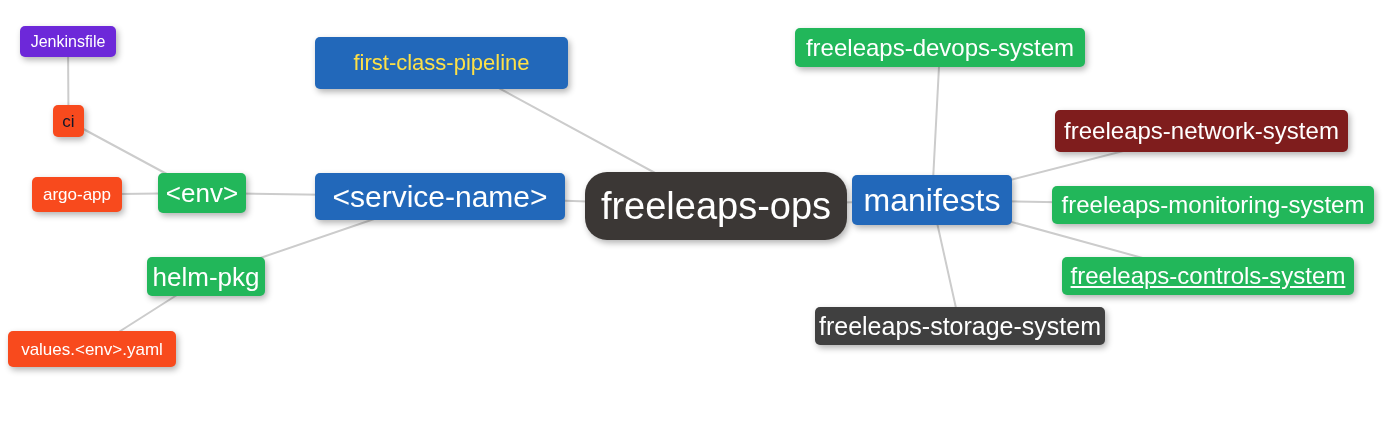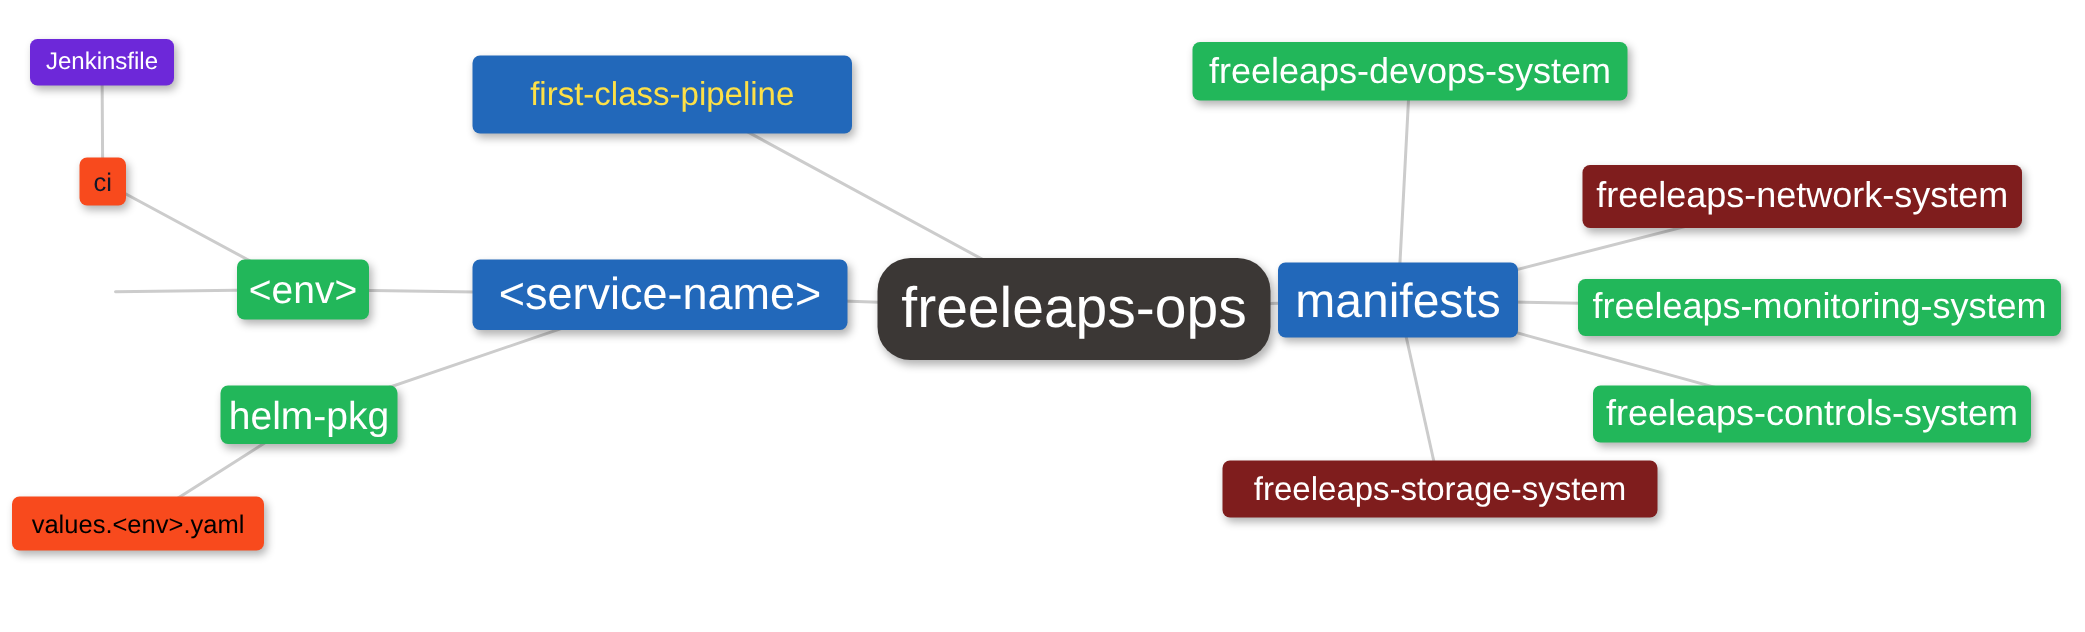--- a/index.html
+++ b/index.html
@@ -62,26 +62,27 @@
       <line x1="716" y1="206" x2="932" y2="200" stroke="#CCCCCC" stroke-width="2" stroke-linecap="round"></line>
       <line x1="932" y1="200" x2="940" y2="47.5" stroke="#CCCCCC" stroke-width="2" stroke-linecap="round"></line>
       <line x1="932" y1="200" x2="1201.5" y2="131" stroke="#CCCCCC" stroke-width="2" stroke-linecap="round"></line>
       <line x1="932" y1="200" x2="1213" y2="205" stroke="#CCCCCC" stroke-width="2" stroke-linecap="round"></line>
       <line x1="932" y1="200" x2="1208" y2="276" stroke="#CCCCCC" stroke-width="2" stroke-linecap="round"></line>
       <line x1="932" y1="200" x2="960" y2="326" stroke="#CCCCCC" stroke-width="2" stroke-linecap="round"></line>
     </svg>
   <div id="node-layer">
       <div class="mm-node" style="left: 20px; top: 26px; width: 96px; height: 31px; font-size: 16px; background: #6d28d9; color: rgb(255, 255, 255);">Jenkinsfile</div>
       <div class="mm-node" style="left: 53px; top: 105px; width: 31px; height: 32px; font-size: 17px; background: rgb(248, 74, 29); color: #0f172a;">ci</div>
+      <div class="mm-node" style="left: 32px; top: 177px; width: 90px; height: 35px; font-size: 17px; background: rgb(248, 74, 29); color: rgb(255, 255, 255);">argo-app</div>
       <div class="mm-node" style="left: 158px; top: 173px; width: 88px; height: 40px; font-size: 26px; background: rgb(34, 183, 90); color: rgb(255, 255, 255);">&lt;env&gt;</div>
       <div class="mm-node" style="left: 147px; top: 257px; width: 118px; height: 39px; font-size: 26px; background: rgb(34, 183, 90); color: rgb(255, 255, 255);">helm-pkg</div>
-      <div class="mm-node" style="left: 8px; top: 331px; width: 168px; height: 36px; font-size: 17px; background: rgb(248, 74, 29); color: #000000;">values.&lt;env&gt;.yaml</div>
+      <div class="mm-node" style="left: 8px; top: 331px; width: 168px; height: 36px; font-size: 17px; background: rgb(248, 74, 29); color: #ffffff;">values.&lt;env&gt;.yaml</div>
       <div class="mm-node" style="left: 315px; top: 37px; width: 253px; height: 52px; font-size: 22px; background: rgb(34, 104, 186); color: #fde047;">first-class-pipeline</div>
       <div class="mm-node" style="left: 315px; top: 173px; width: 250px; height: 47px; font-size: 30px; background: rgb(34, 104, 186); color: rgb(255, 255, 255);">&lt;service-name&gt;</div>
       <div class="mm-node" style="left: 585px; top: 172px; width: 262px; height: 68px; font-size: 38px; background: rgb(59, 55, 53); color: rgb(255, 255, 255); border-radius: 22px;">freeleaps-ops</div>
       <div class="mm-node" style="left: 852px; top: 175px; width: 160px; height: 50px; font-size: 32px; background: rgb(34, 104, 186); color: rgb(255, 255, 255);">manifests</div>
       <div class="mm-node" style="left: 795px; top: 28px; width: 290px; height: 39px; font-size: 24px; background: rgb(34, 183, 90); color: rgb(255, 255, 255);">freeleaps-devops-system</div>
       <div class="mm-node" style="left: 1055px; top: 110px; width: 293px; height: 42px; font-size: 24px; background: #7f1d1d; color: rgb(255, 255, 255);">freeleaps-network-system</div>
       <div class="mm-node" style="left: 1052px; top: 186px; width: 322px; height: 38px; font-size: 24px; background: rgb(34, 183, 90); color: rgb(255, 255, 255);">freeleaps-monitoring-system</div>
-      <div class="mm-node" style="left: 1062px; top: 257px; width: 292px; height: 38px; font-size: 24px; background: rgb(34, 183, 90); color: rgb(255, 255, 255);">freeleaps-controls-system</div>
-      <div class="mm-node" style="left: 815px; top: 307px; width: 290px; height: 38px; font-size: 22px; background: #7f1d1d; color: rgb(255, 255, 255);">freeleaps-storage-system</div>
+      <div class="mm-node" style="left: 1062px; top: 257px; width: 292px; height: 38px; font-size: 24px; background: rgb(34, 183, 90); color: rgb(255, 255, 255); text-decoration: underline;">freeleaps-controls-system</div>
+      <div class="mm-node" style="left: 815px; top: 307px; width: 290px; height: 38px; font-size: 25px; background: #404040; color: rgb(255, 255, 255);">freeleaps-storage-system</div>
     </div>
 </div>
 
 </body></html>

